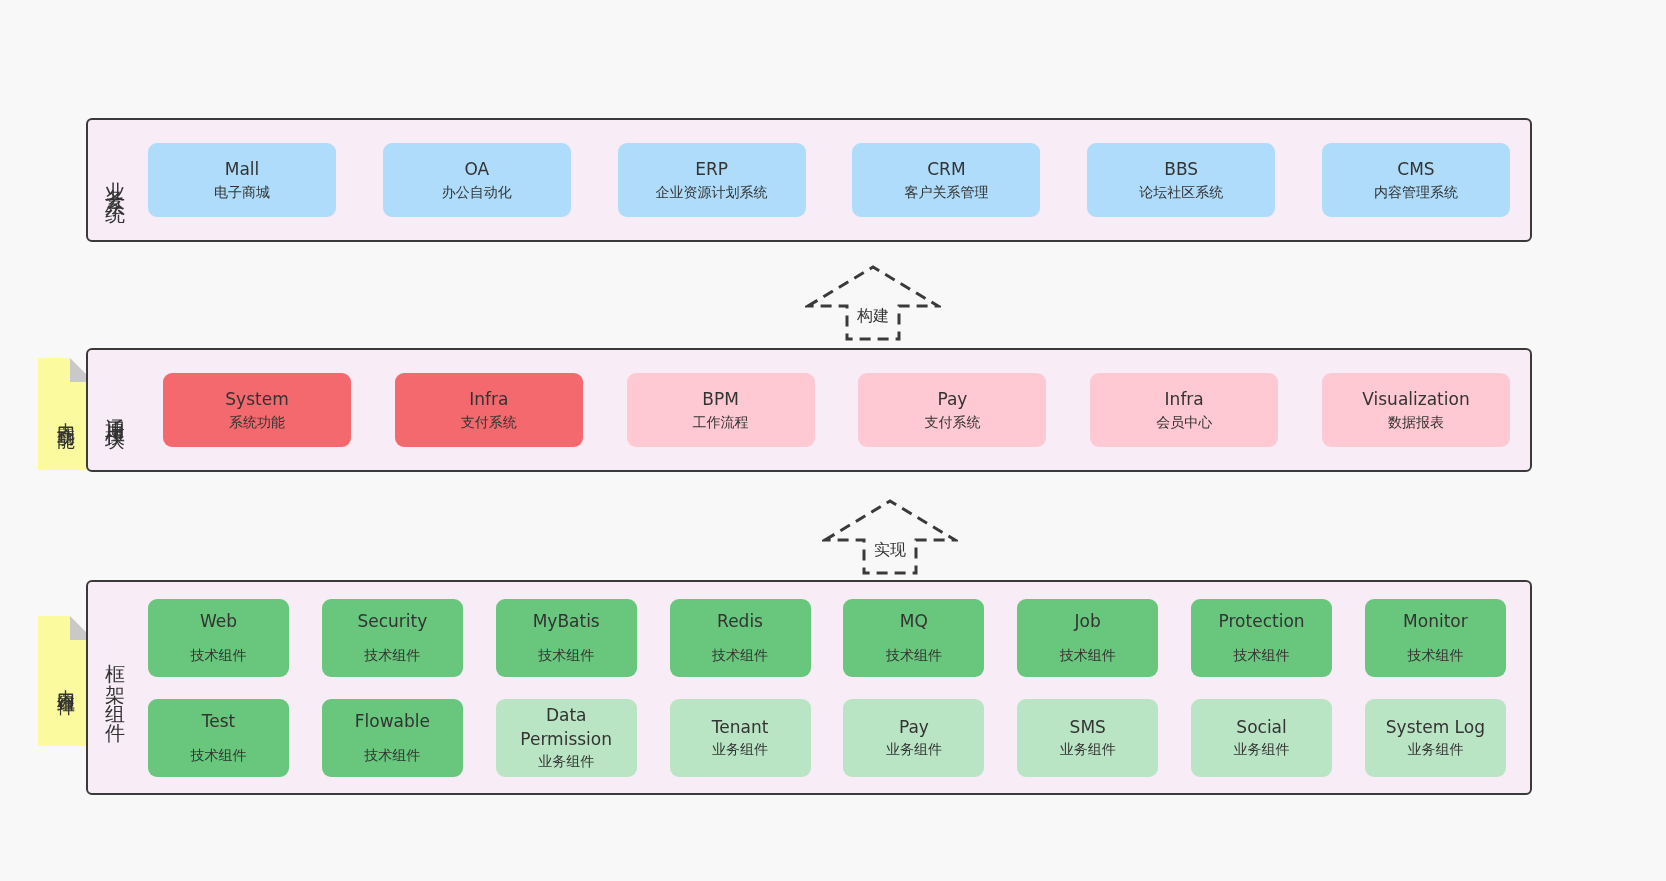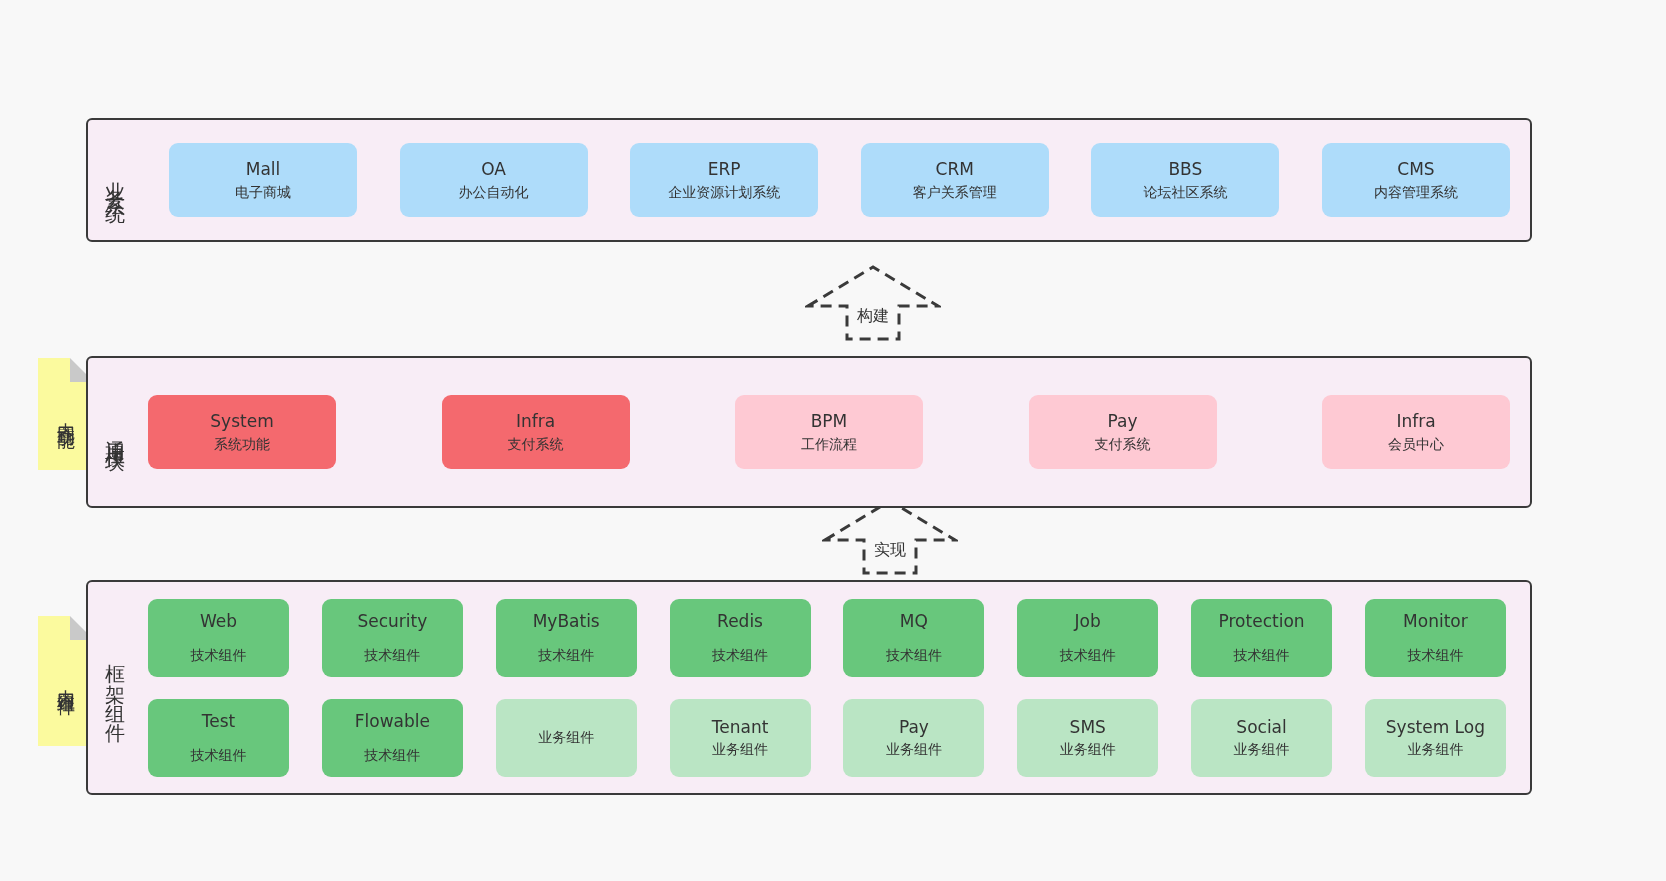--- a/index.html
+++ b/index.html
@@ -7,22 +7,22 @@
     --blue:#aedcfa; --red:#f4696e; --pink:#fec9d3; --green:#68c77c;
     --light_green:#bae5c4; --yellow:#fbfa9e; --fold_gray:#c9c9c9; --text:#333333;
   }
   html,body{margin:0;padding:0;}
   body{background:var(--page_bg);font-family:"DejaVu Sans",sans-serif;color:var(--text);}
   .stage{position:relative;width:1666px;height:881px;background:var(--page_bg);overflow:hidden;}
 
   .band{position:absolute;left:86px;width:1446px;background:var(--band_bg);
         border:2px solid var(--band_border);border-radius:6px;box-sizing:border-box;
         display:flex;z-index:2;}
-  .band1{top:118px;height:124px;gap:21px;}
-  .band2{top:356px;height:152px;}
+  .band1{top:118px;height:124px;}
+  .band2{top:348px;height:124px;gap:15px;}
   .band3{top:580px;height:215px;}
 
   .label-col{width:56px;display:flex;align-items:center;justify-content:center;flex:0 0 56px;}
   .vlabel{writing-mode:vertical-rl;text-orientation:upright;font-size:20px;color:var(--text);}
   .band1 .vlabel{letter-spacing:7px;}
   .band2 .vlabel{letter-spacing:4px;}
   .band3 .vlabel{letter-spacing:20px;}
 
   .boxes-area{flex:1;display:flex;align-items:center;justify-content:space-between;padding:0 20px 0 4px;}
   .rows-area{flex:1;display:flex;flex-direction:column;justify-content:center;gap:22px;padding:0 24px 0 4px;}
@@ -127,20 +127,24 @@
         <span class="subtitle">工作流程</span>
       </div>
       <div class="box big pink">
         <span class="title">Pay</span>
         <span class="subtitle">支付系统</span>
       </div>
       <div class="box big pink">
         <span class="title">Infra</span>
         <span class="subtitle">会员中心</span>
       </div>
+      <div class="box big pink">
+        <span class="title">Visualization</span>
+        <span class="subtitle">数据报表</span>
+      </div>
     </div>
   </div>
 
   <div class="band band3">
     <div class="label-col">
       <span class="vlabel">框架组件</span>
     </div>
     <div class="rows-area">
       <div class="row">
         <div class="box small green">
@@ -179,20 +183,21 @@
       <div class="row">
         <div class="box small green">
           <span class="title">Test</span>
           <span class="subtitle">技术组件</span>
         </div>
         <div class="box small green">
           <span class="title">Flowable</span>
           <span class="subtitle">技术组件</span>
         </div>
         <div class="box small light_green">
+          <span class="title">Data Permission</span>
           <span class="subtitle">业务组件</span>
         </div>
         <div class="box small light_green">
           <span class="title">Tenant</span>
           <span class="subtitle">业务组件</span>
         </div>
         <div class="box small light_green">
           <span class="title">Pay</span>
           <span class="subtitle">业务组件</span>
         </div>

